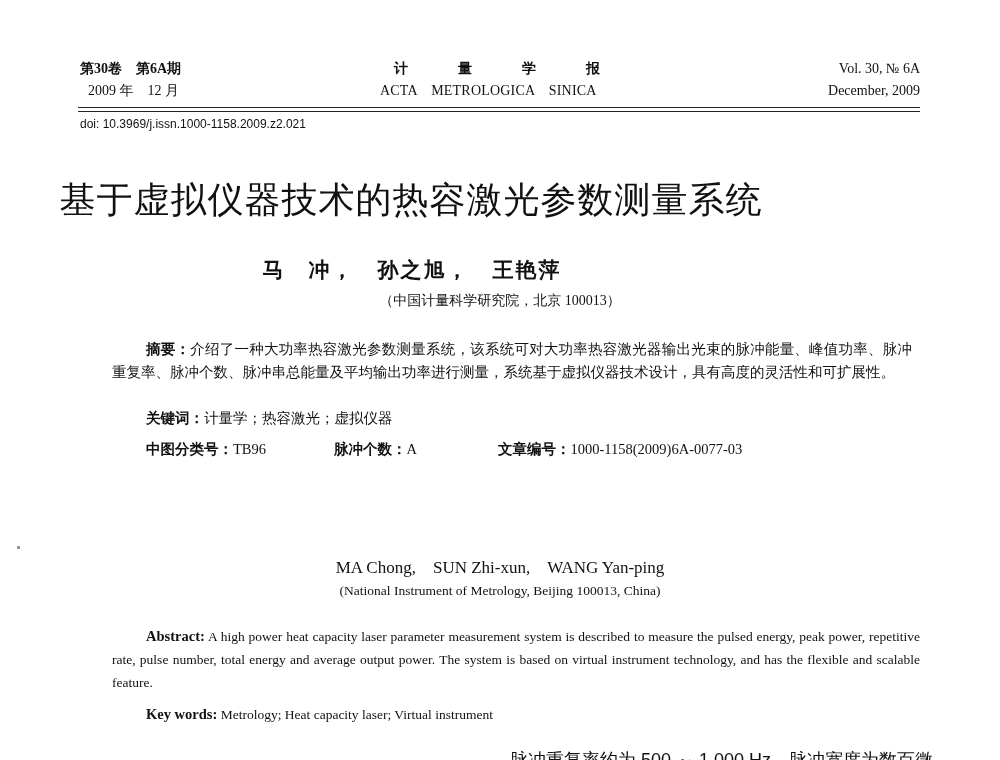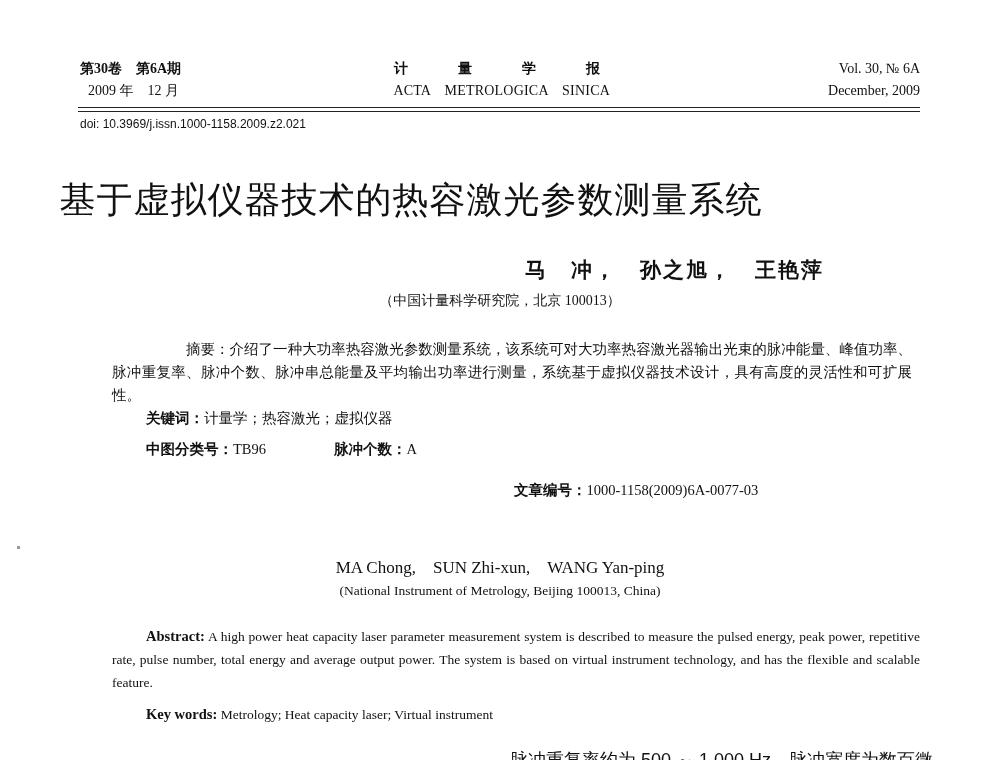--- a/index.html
+++ b/index.html
@@ -6,35 +6,35 @@
   body { width: 1000px; height: 760px; position: relative; overflow: hidden; color: #111; }
   .serif { font-family: "Liberation Serif", "DejaVu Serif", serif; }
   .sans { font-family: "Liberation Sans", "DejaVu Sans", sans-serif; }
   .abs { position: absolute; white-space: nowrap; }
 
   
   .hdr-left { left: 80px; top: 58px; font-size: 14px; line-height: 22px; text-align: center; }
   .hdr-left .l2 { padding-left: 6px; }
   .hdr-center { left: 380px; top: 58px; width: 230px; font-size: 14px; line-height: 22px; }
   .hdr-center .cn { display: flex; justify-content: space-between; padding: 0 10px 0 14px; font-weight: bold; }
-  .hdr-center .en { text-align: right; letter-spacing: 0.2px; }
+  .hdr-center .en { text-align: left; letter-spacing: 0.2px; }
   .hdr-right { right: 80px; top: 58px; font-size: 14px; line-height: 22px; text-align: right; }
   .rule { left: 78px; width: 842px; height: 0; border-top: 1.4px solid #222; }
   .rule1 { top: 107px; }
   .rule2 { top: 111px; border-top-width: 1px; }
   .doi { left: 80px; top: 117px; font-size: 12px; }
 
   
   .cn-title { left: 0; width: 822px; top: 176px; text-align: center; font-size: 36px; letter-spacing: 1px; font-weight: normal; }
-  .cn-authors { left: 0; width: 824px; top: 256px; text-align: right; font-size: 21px; font-weight: bold; letter-spacing: 2px; }
+  .cn-authors { left: 0; width: 824px; top: 256px; text-align: center; font-size: 21px; font-weight: bold; letter-spacing: 2px; }
   .cn-affil { left: 0; width: 1000px; top: 292px; text-align: center; font-size: 14px; }
 
   
   .cn-abstract { left: 112px; top: 338px; width: 800px; font-size: 14.5px; line-height: 23px; white-space: normal; text-indent: 34px; text-align: justify; }
-  .cn-abstract .lbl { font-weight: normal; margin-left: 40px; }
+  .cn-abstract .lbl { font-weight: bold; }
   .cn-kw { left: 146px; top: 409px; font-size: 14.5px; }
   .cn-kw .lbl, .cn-meta .lbl { font-weight: bold; }
   .cn-meta { left: 146px; top: 440px; font-size: 14.5px; width: 700px; }
   .cn-meta span.item { position: absolute; top: 0; white-space: nowrap; }
 
   
   .en-title { left: 0; width: 1000px; top: 478px; text-align: center; font-size: 23px; line-height: 32px; white-space: normal; }
   .en-authors { left: 0; width: 1000px; top: 556px; text-align: center; font-size: 17px; }
   .en-affil { left: 0; width: 1000px; top: 583px; text-align: center; font-size: 13.5px; }
 
@@ -85,21 +85,21 @@
   <span class="lbl">关键词：</span><span>计量学；热容激光；虚拟仪器</span>
 </div>
 
 <div class="abs serif cn-meta">
   <span class="item" style="left:0;">
     <span class="lbl">中图分类号：</span><span>TB96</span>
   </span>
   <span class="item" style="left:188px;">
     <span class="lbl">脉冲个数：</span><span>A</span>
   </span>
-  <span class="item" style="left:368px;margin-top:41px;">
+  <span class="item" style="left:352px;">
     <span class="lbl">文章编号：</span><span>1000-1158(2009)6A-0077-03</span>
   </span>
 </div>
 
 <div class="abs sans en-title">
 </div>
 <div class="abs serif en-authors">MA Chong,　SUN Zhi-xun,　WANG Yan-ping</div>
 <div class="abs serif en-affil">(National Instrument of Metrology, Beijing 100013, China)</div>
 
 <div class="abs serif en-abstract">

